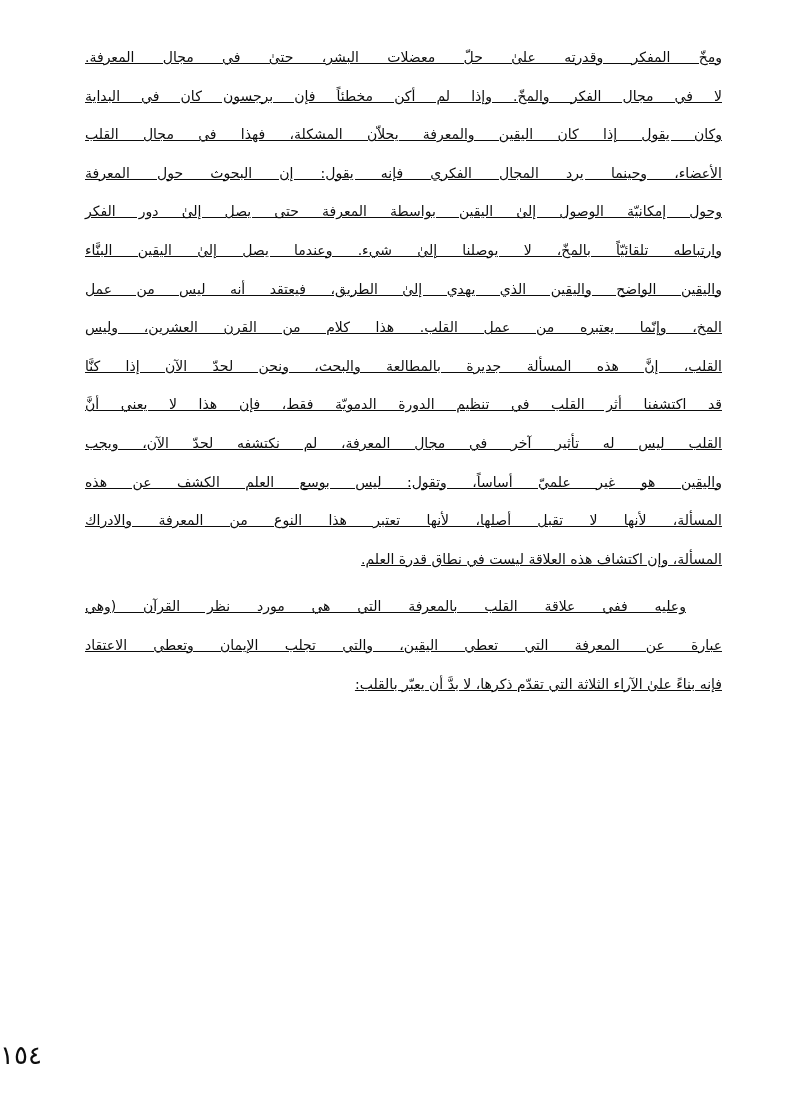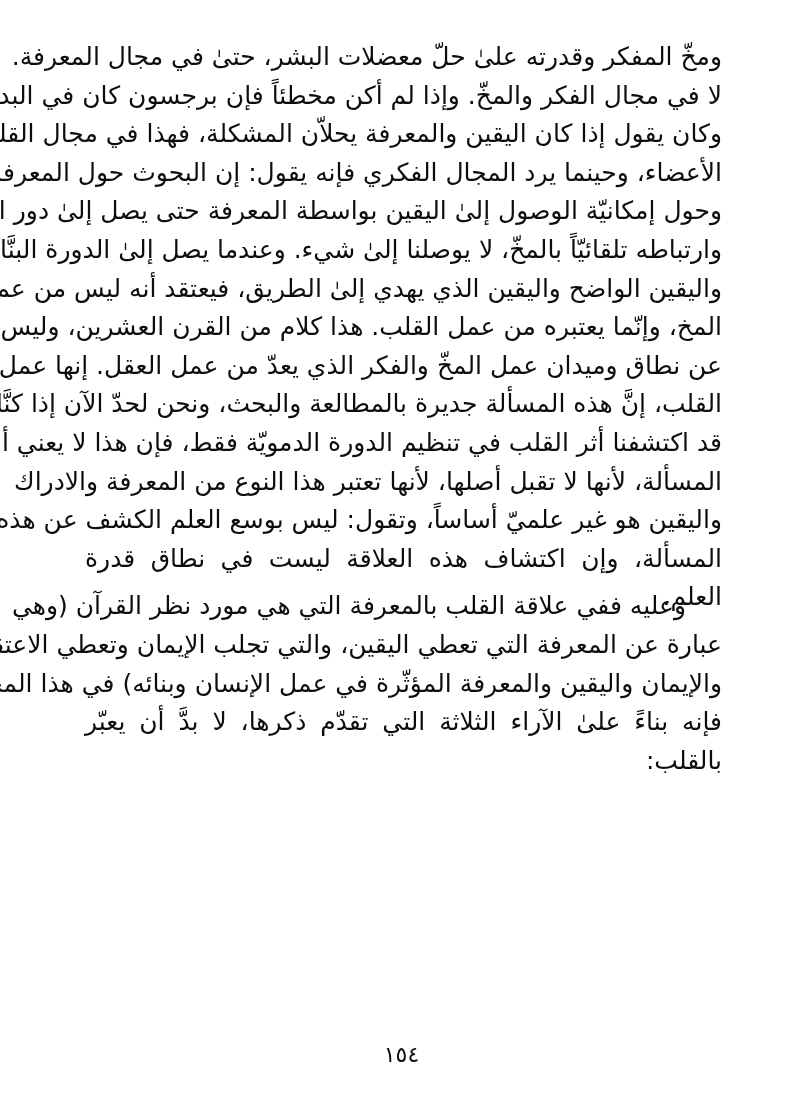--- a/index.html
+++ b/index.html
@@ -24,71 +24,71 @@
     position: absolute;
     top: 38px;
     right: 81px;
     left: 85px;
     direction: rtl;
   }
   .paragraph {
     margin: 0 0 9px 0;
   }
   .line {
-    font-size: 25px;
+    font-size: 14px;
     line-height: 38.6px;
     height: 38.6px;
     text-align: justify;
     text-align-last: justify;
     text-justify: inter-word;
     white-space: nowrap;
     letter-spacing: 0;
+    text-decoration: underline;
   }
   
   .paragraph .line:last-child {
     text-align-last: right;
     white-space: normal;
   }
   
   .paragraph.indent-first .line:first-child {
     text-indent: 36px;
   }
   .page-number {
     position: absolute;
     top: 1038px;
     left: 0;
     right: 0;
-    text-align: center;
-    font-size: 22px;
+    text-align: left;
+    font-size: 26px;
     line-height: 34px;
     color: #0d0d0d;
   }
 </style>
 </head>
 <body>
 
 <div class="page">
   <div class="text-block" id="text-block">
       <div class="paragraph">
         <div class="line">ومخّ المفكر وقدرته علىٰ حلّ معضلات البشر، حتىٰ في مجال المعرفة.</div>
         <div class="line">لا في مجال الفكر والمخّ. وإذا لم أكن مخطئاً فإن برجسون كان في البداية</div>
         <div class="line">وكان يقول إذا كان اليقين والمعرفة يحلاّن المشكلة، فهذا في مجال القلب</div>
         <div class="line">الأعضاء، وحينما يرد المجال الفكري فإنه يقول: إن البحوث حول المعرفة</div>
         <div class="line">وحول إمكانيّة الوصول إلىٰ اليقين بواسطة المعرفة حتى يصل إلىٰ دور الفكر</div>
-        <div class="line">وارتباطه تلقائيّاً بالمخّ، لا يوصلنا إلىٰ شيء. وعندما يصل إلىٰ الدورة البنَّاء</div>
+        <div class="line">وارتباطه تلقائيّاً بالمخّ، لا يوصلنا إلىٰ شيء. وعندما يصل إلىٰ اليقين البنَّاء</div>
         <div class="line">واليقين الواضح واليقين الذي يهدي إلىٰ الطريق، فيعتقد أنه ليس من عمل</div>
         <div class="line">المخ، وإنّما يعتبره من عمل القلب. هذا كلام من القرن العشرين، وليس</div>
-        <div class="line">عن نطاق وميدان عمل المخّ والفكر الذي يعدّ من عمل العقل. إنها عمل</div>
         <div class="line">القلب، إنَّ هذه المسألة جديرة بالمطالعة والبحث، ونحن لحدّ الآن إذا كنَّا</div>
         <div class="line">قد اكتشفنا أثر القلب في تنظيم الدورة الدمويّة فقط، فإن هذا لا يعني أنَّ</div>
+        <div class="line">القلب ليس له تأثير آخر في مجال المعرفة، لم نكتشفه لحدّ الآن، ويجب</div>
+        <div class="line">واليقين هو غير علميّ أساساً، وتقول: ليس بوسع العلم الكشف عن هذه</div>
         <div class="line">المسألة، لأنها لا تقبل أصلها، لأنها تعتبر هذا النوع من المعرفة والادراك</div>
-        <div class="line">واليقين هو غير علميّ أساساً، وتقول: ليس بوسع العلم الكشف عن هذه</div>
         <div class="line">المسألة، وإن اكتشاف هذه العلاقة ليست في نطاق قدرة العلم.</div>
       </div>
       <div class="paragraph indent-first">
         <div class="line">وعليه ففي علاقة القلب بالمعرفة التي هي مورد نظر القرآن (وهي</div>
         <div class="line">عبارة عن المعرفة التي تعطي اليقين، والتي تجلب الإيمان وتعطي الاعتقاد</div>
-        <div class="line">والإيمان واليقين والمعرفة المؤثّرة في عمل الإنسان وبنائه) في هذا المجال،</div>
         <div class="line">فإنه بناءً علىٰ الآراء الثلاثة التي تقدّم ذكرها، لا بدَّ أن يعبّر بالقلب:</div>
       </div>
     </div>
   <div class="page-number">١٥٤</div>
 </div>
 
 </body></html>

